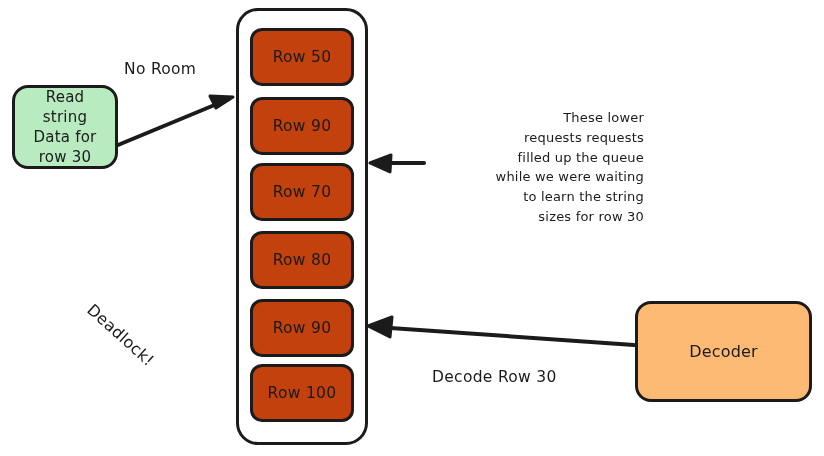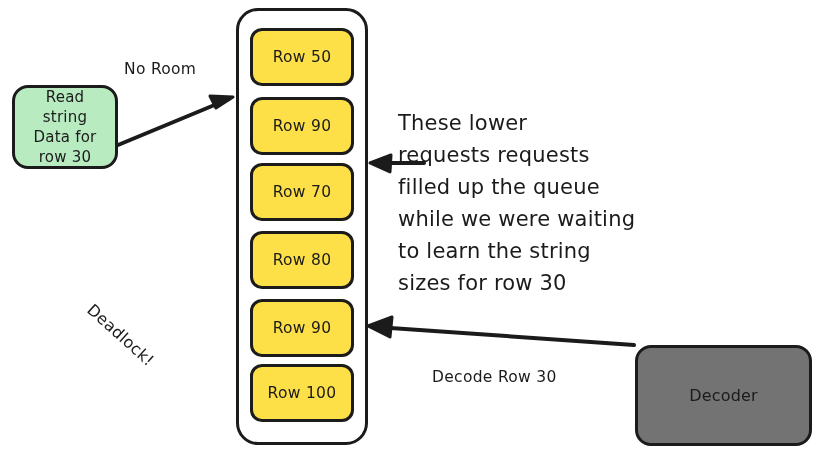--- a/index.html
+++ b/index.html
@@ -40,43 +40,42 @@
     border-radius: 16px;
     font-family: "DejaVu Sans", sans-serif;
     line-height: 1.34;
     letter-spacing: 0.2px;
   }
   .node.green {
     background: #badfbc;
     background: #b8ebc0;
   }
   .node.pink {
-    background: #737373;
-    margin-top: 44px;
+    background: #fdba74;
   }
   .queue-shell {
     position: absolute;
     left: 236px;
     top: 8px;
     width: 132px;
     height: 437px;
     box-sizing: border-box;
     border: 3px solid #1b1b1b;
     border-radius: 22px;
     background: transparent;
   }
   .queue-item {
     position: absolute;
     left: 250px;
     width: 104px;
     height: 58px;
     box-sizing: border-box;
     border: 3px solid #1b1b1b;
     border-radius: 12px;
-    background: #fde047;
+    background: #c2410c;
     display: flex;
     align-items: center;
     justify-content: center;
     font-size: 15.5px;
     letter-spacing: 0.3px;
   }
   .read-box {
     left: 12px;
     top: 85px;
     width: 106px;
@@ -110,22 +109,22 @@
     top: 300px;
     transform: rotate(42deg);
     transform-origin: left top;
     font-size: 16px;
   }
   .note-block {
     position: absolute;
     left: 398px;
     top: 108px;
     width: 246px;
-    text-align: left;
-    font-size: 21px;
+    text-align: right;
+    font-size: 13px;
     line-height: 1.52;
     letter-spacing: 0.2px;
   }
   .note-line { display: block; }
   .read-lines span { display: block; }
 </style>
 </head>
 <body>
 
 <div id="canvas">

